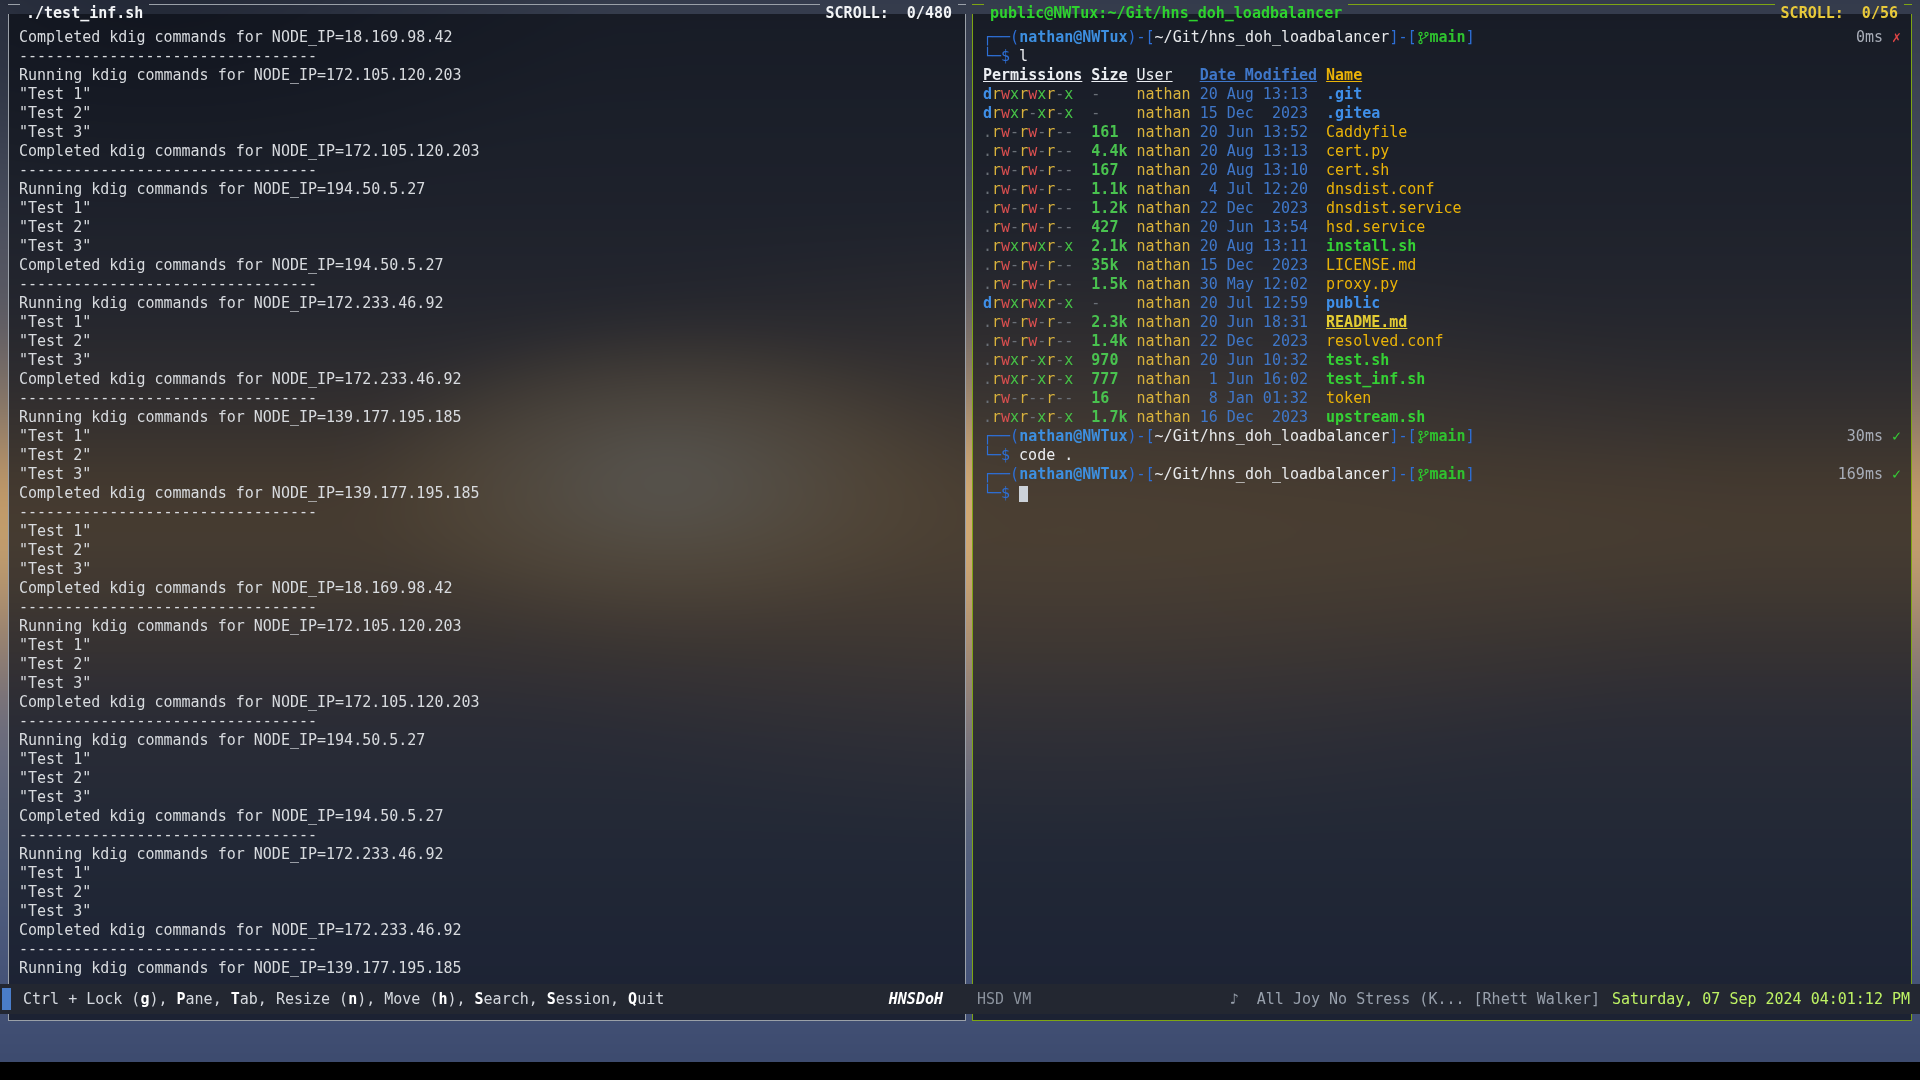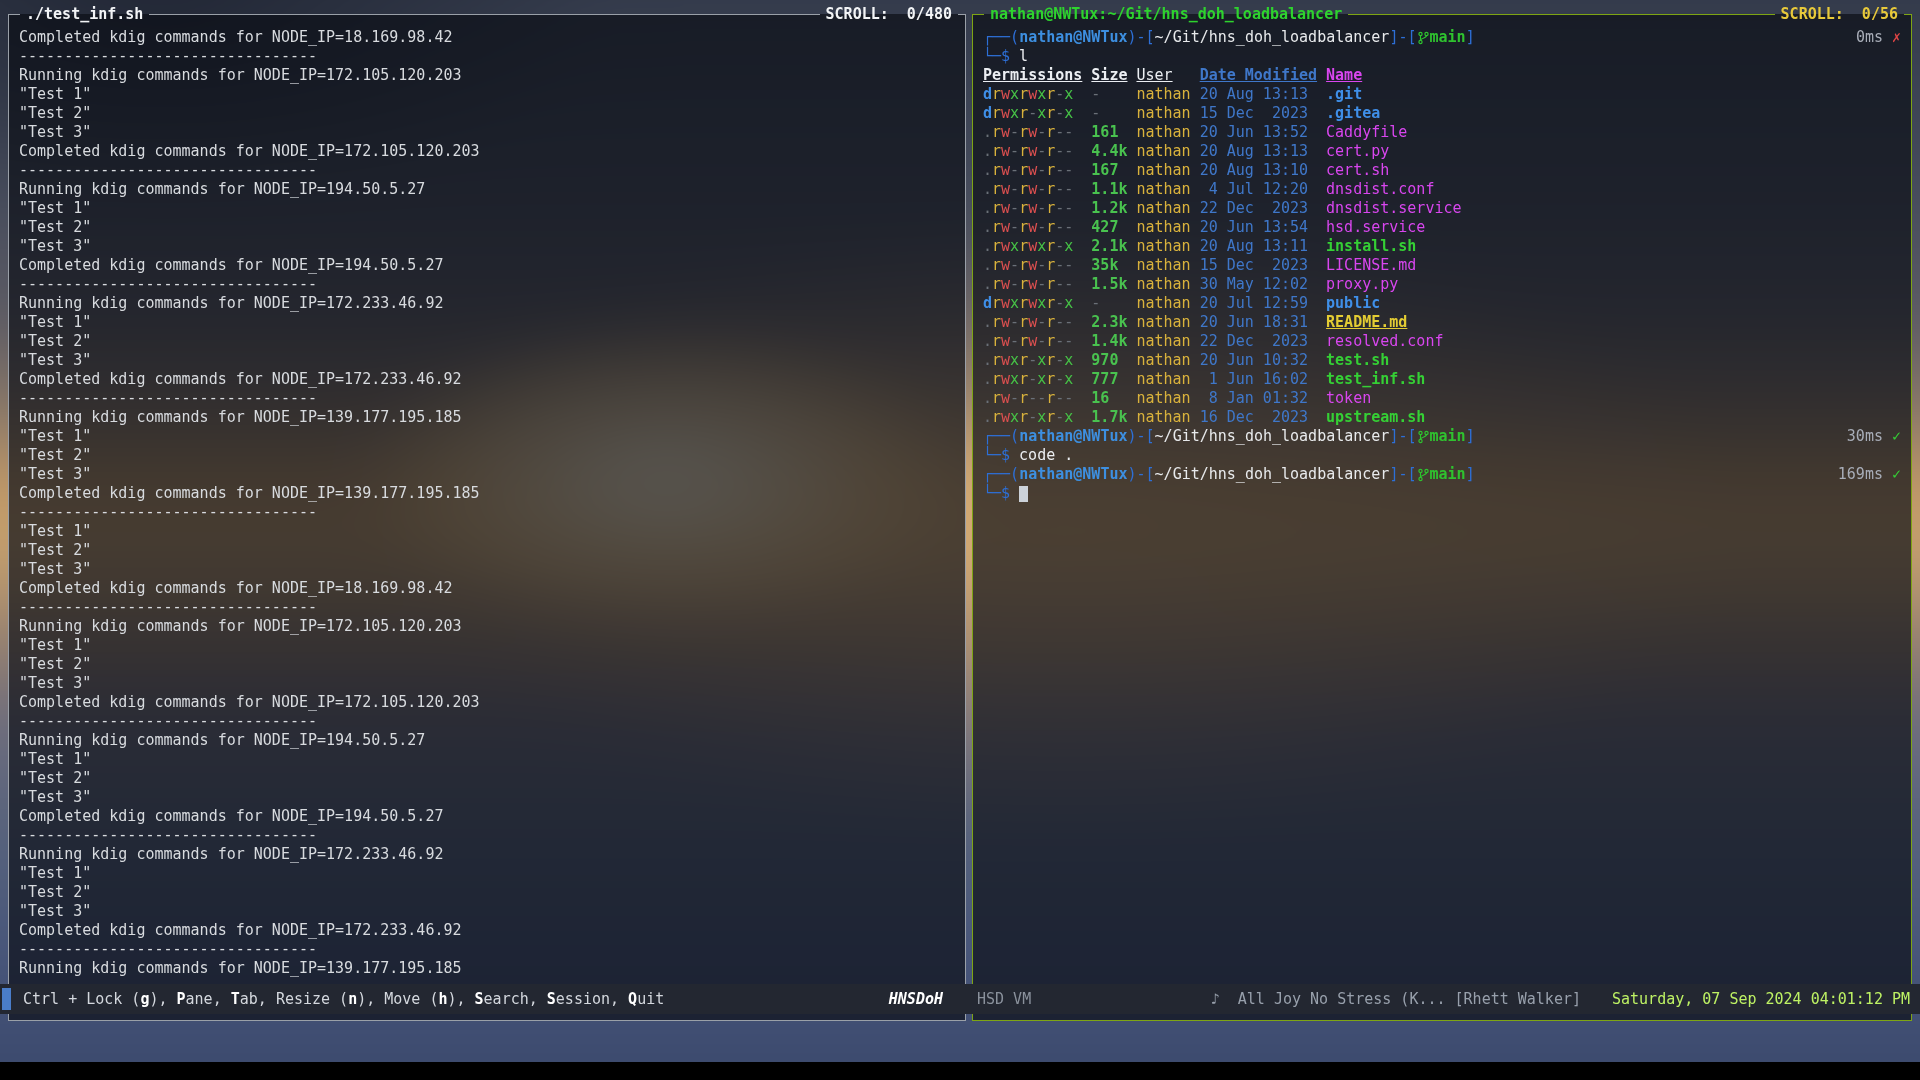--- a/index.html
+++ b/index.html
@@ -18,21 +18,21 @@
         #8d7a68 40%, #c39a67 46%, #c49f6e 51%, #97816f 58%,
         #6c6c7d 65%, #56627c 74%, #47557a 84%, #3c4a6e 93%, #333f60 100%);
   }
 
   
   .pane { position:absolute; border:1px solid var(--bc); border-top:none;
           background:rgba(11,14,20,0.68); font-size:15px; line-height:19px; }
   .pane.left  { --bc:#9aa0a8; left:8px;   top:14px; width:958px; height:1007px; }
   .pane.right { --bc:#7ea513; left:972px; top:14px; width:940px; height:1007px; }
   .pane-top { position:absolute; top:-10px; left:-1px; right:-1px; height:20px;
-              display:flex; align-items:center; }
+              display:flex; }
   .hline { height:1px; background:var(--bc); }
   .w12 { width:12px; } .w8 { width:8px; } .grow { flex:1 1 auto; }
   .ptitle  { padding:0 6px; font-weight:bold; white-space:pre; color:#f2f4f6; }
   .pane.right .ptitle  { color:#2ed32e; }
   .pscroll { padding:0 6px; font-weight:bold; white-space:pre; color:#f2f4f6; }
   .pane.right .pscroll { color:#e8c93a; }
   .pane-body { position:absolute; inset:0; padding:14px 10px 6px 10px; overflow:hidden; }
 
   
   .tline { white-space:pre; height:19px; color:#d8dbdf; }
@@ -53,21 +53,21 @@
             margin-left:9px; }
 
   
   .frow { display:flex; white-space:pre; height:19px; }
   .cell { display:inline-block; }
   .c-perms { width:11ch; margin-right:1ch; }
   .c-size  { width:4ch;  margin-right:1ch; text-align:left; color:#49c24f; font-weight:bold; }
   .c-size.c-dim { color:#6a7078; font-weight:normal; }
   .c-user  { width:6ch;  margin-right:1ch; color:#d9b23c; font-weight:normal; }
   .c-date  { width:13ch; margin-right:1ch; color:#3f77c9; }
-  .c-name  { flex:1; color:#d946ef; }
+  .c-name  { flex:1; color:#eab308; }
   .n-dir    { color:#3f8fe8; font-weight:bold; }
   .n-exec   { color:#35d035; font-weight:bold; }
   .n-readme { color:#e3cc33; font-weight:bold; text-decoration:underline; }
   .fhead { color:#eceff3; font-weight:bold; }
   .fhead u { text-decoration:underline; }
   .fhead .c-size, .fhead .c-user { color:#eceff3; }
   .p-d { color:#3f8fe8; font-weight:bold; }
   .p-r { color:#d9b23c; }
   .p-w { color:#de5050; }
   .p-x { color:#46c246; }
@@ -77,21 +77,21 @@
   .statusbar { position:absolute; left:0; right:0; top:984px; height:30px;
                background:#232731; display:flex; align-items:center;
                font-size:15px; color:#d4d8de; }
   .mode-block { width:9px; height:22px; background:#4a7dc9; margin:0 12px 0 2px; }
   .hints { white-space:pre; }
   .hb { color:#ffffff; font-weight:bold; }
   .tabs { position:absolute; left:50%; transform:translateX(-50%);
           display:flex; gap:34px; }
   .tab { color:#8a919c; }
   .tab.active { color:#ffffff; font-weight:bold; font-style:italic; }
-  .right-status { margin-left:auto; display:flex; align-items:center; gap:31px;
+  .right-status { margin-left:auto; display:flex; align-items:center; gap:12px;
                   padding-right:10px; white-space:pre; }
   .song { color:#98a0ac; }
   .datetime { color:#bef264; }
   .bottom-strip { position:absolute; left:0; right:0; top:1062px; height:18px; background:#000; }
 </style>
 </head>
 <body>
 
 <div class="screen">
   <div class="wallpaper"></div>
@@ -154,21 +154,21 @@
         <div class="tline">"Test 3"</div>
         <div class="tline">Completed kdig commands for NODE_IP=172.233.46.92</div>
         <div class="tline">---------------------------------</div>
         <div class="tline">Running kdig commands for NODE_IP=139.177.195.185</div>
       </div>
   </section>
 
   <section class="pane right">
     <div class="pane-top">
       <span class="hline w12"></span>
-      <span class="ptitle">nathan@NWTux:~/Git/hns_doh_loadbalancer</span>
+      <span class="ptitle">public@NWTux:~/Git/hns_doh_loadbalancer</span>
       <span class="hline grow"></span>
       <span class="pscroll">SCROLL:  0/56</span>
       <span class="hline w8"></span>
     </div>
     <div class="pane-body">
 
       <div class="pline">
         <span class="pf">┌──(</span>
         <span class="pu">nathan@NWTux</span>
         <span class="pf">)-[</span>

